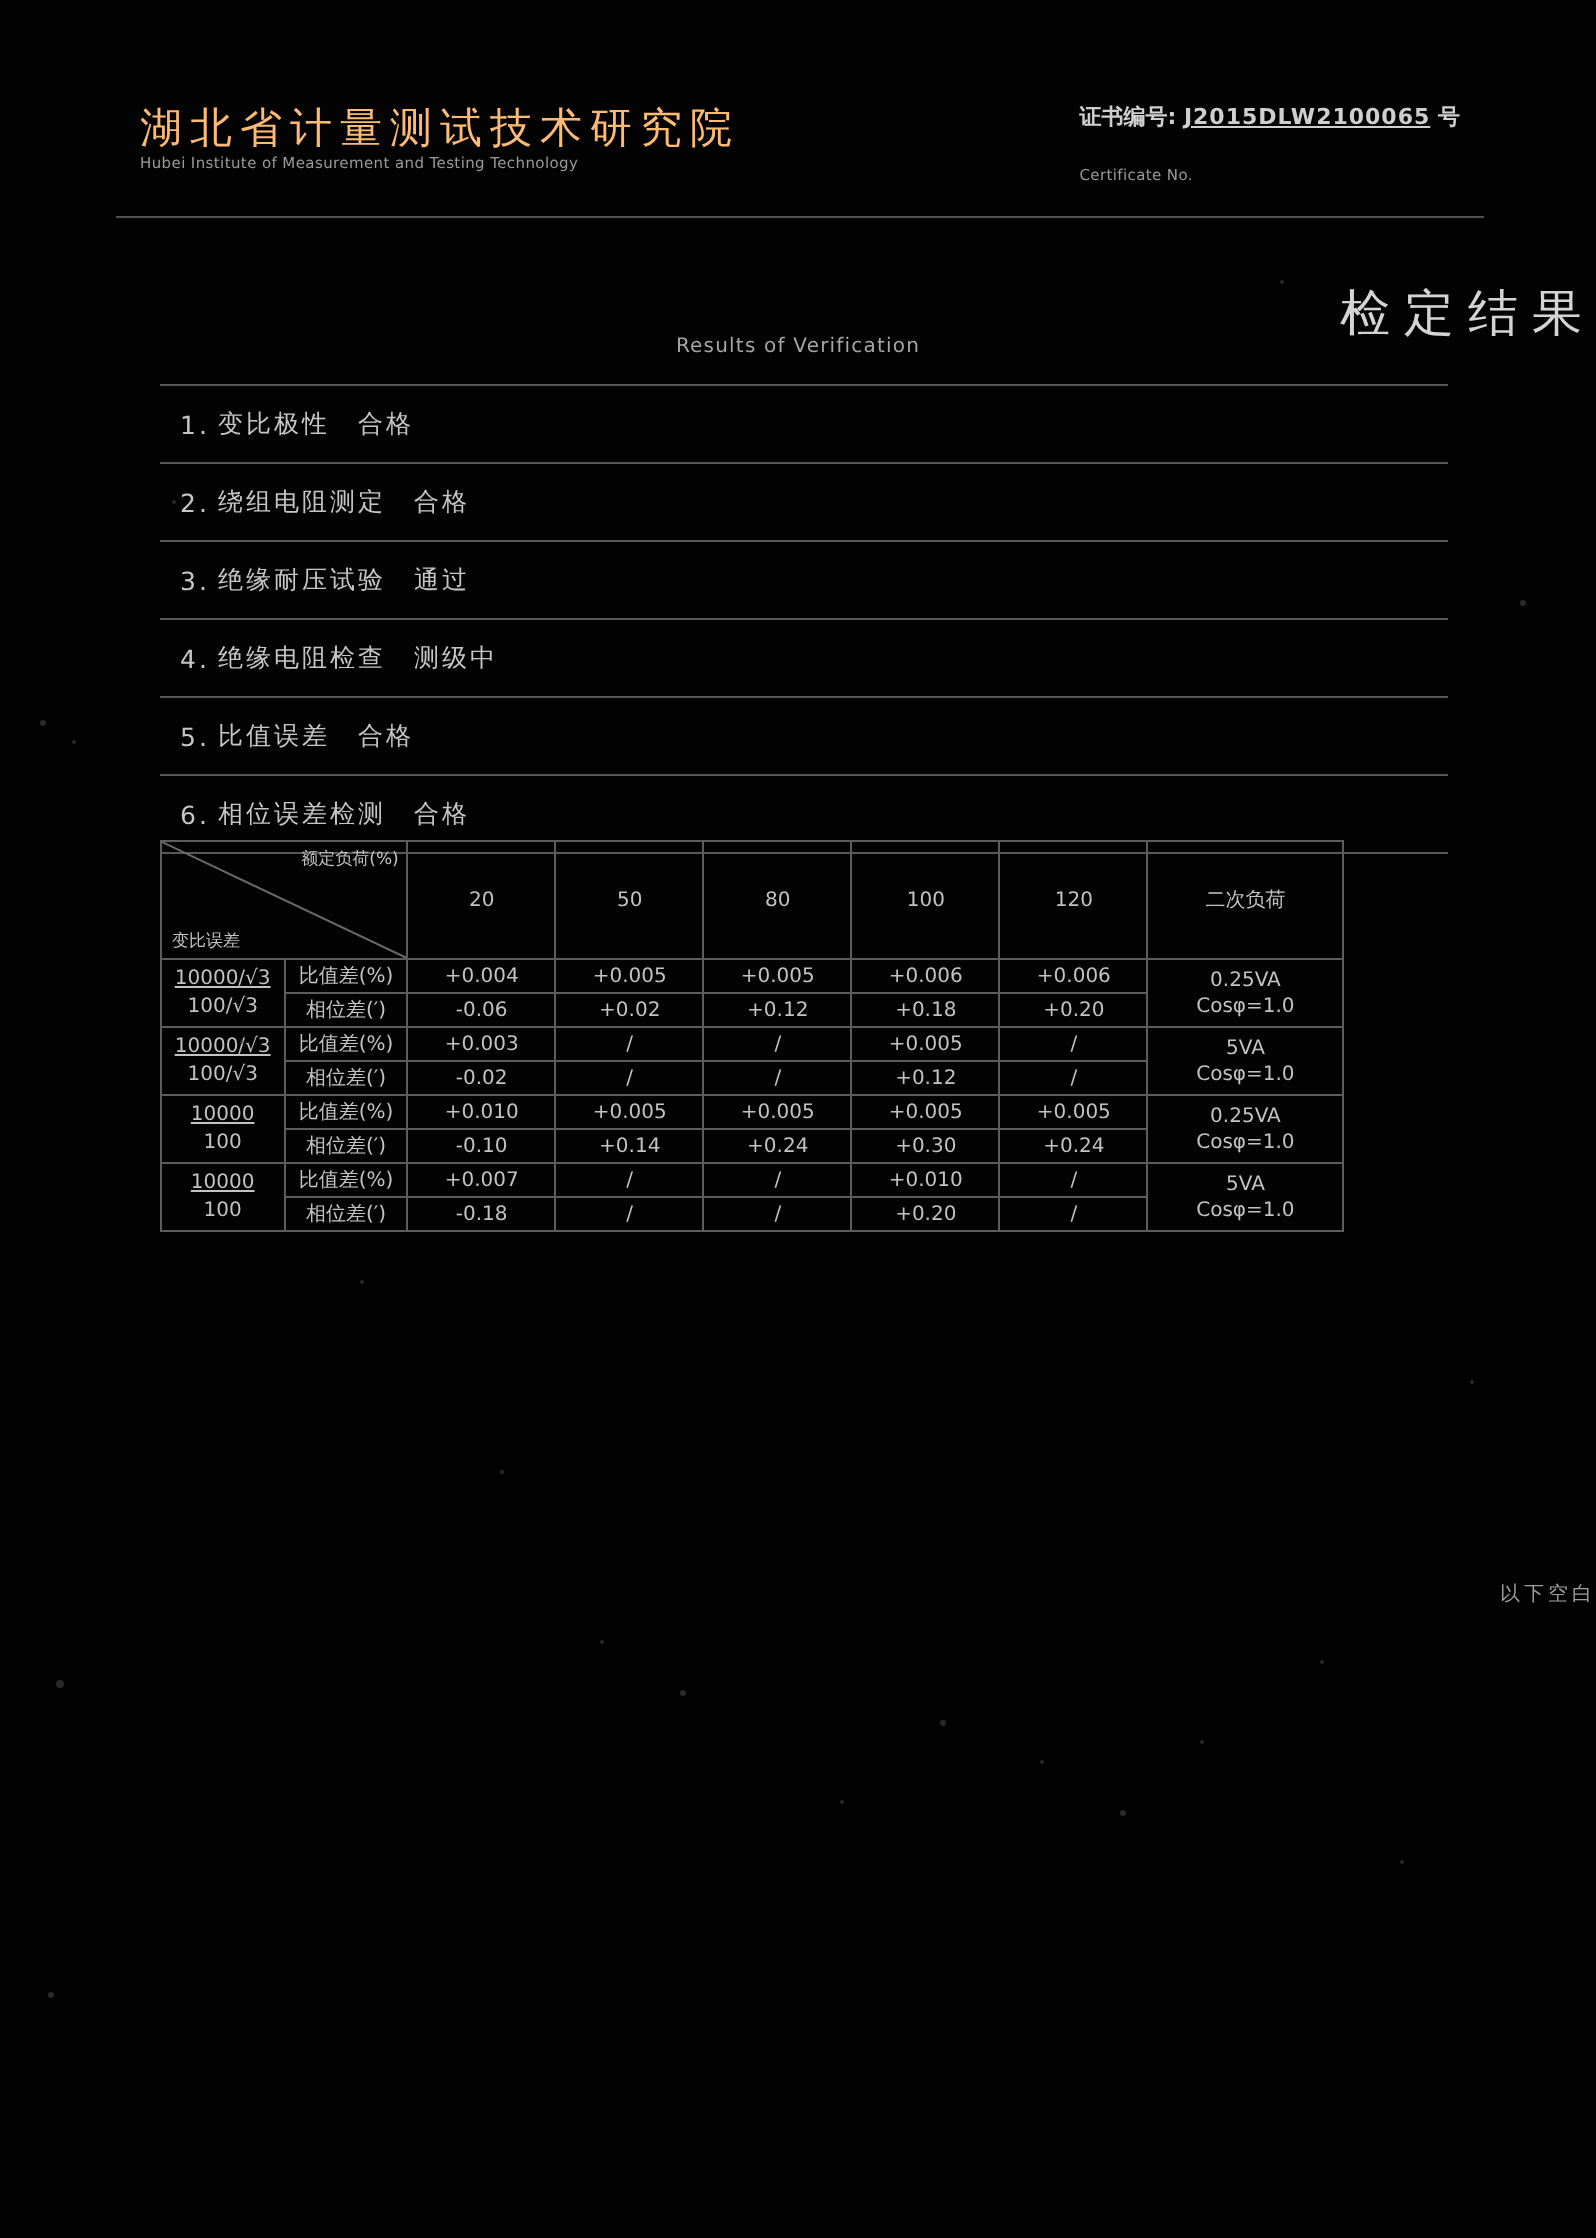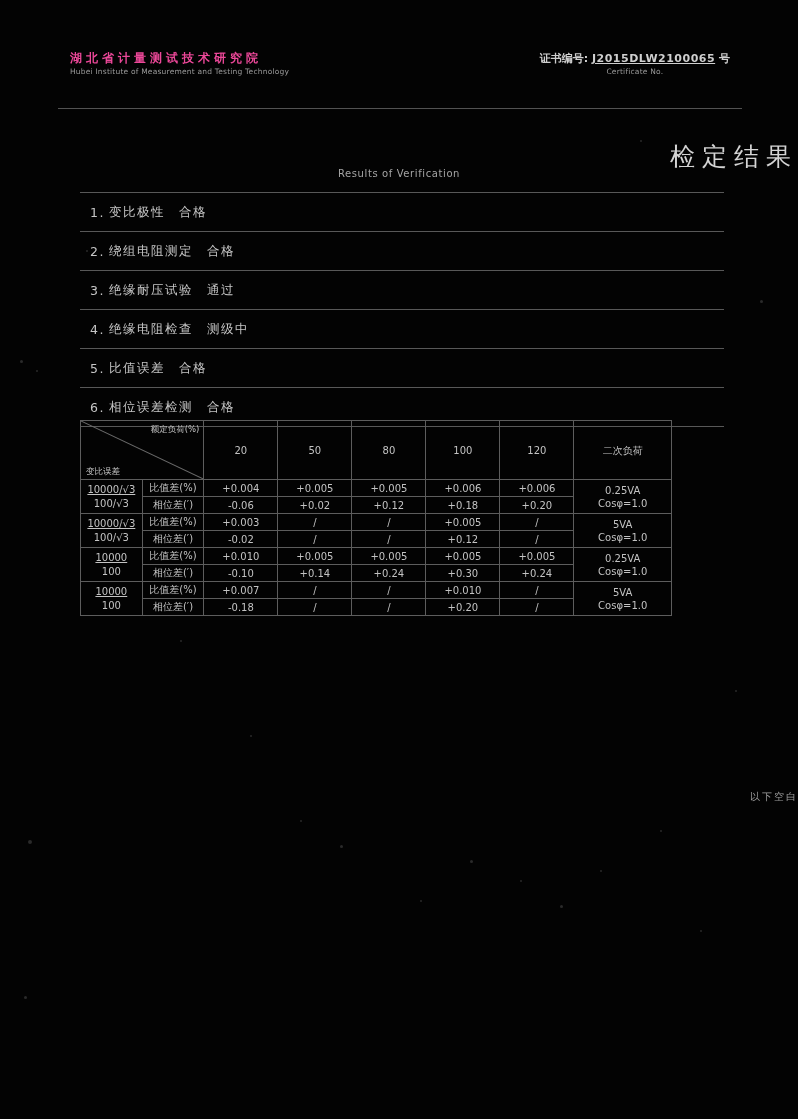--- a/index.html
+++ b/index.html
@@ -34,52 +34,52 @@
     position: absolute;
     left: 70px;
     top: 52px;
     width: 660px;
     display: flex;
     justify-content: space-between;
     align-items: flex-start;
   }
   .org-block { line-height: 1.15; }
   .org-cn {
-    font-size: 12px;
+    font-size: 21px;
     letter-spacing: 4px;
-    font-weight: bold;
-    color: #ec4899;
+    font-weight: normal;
+    color: #fdba74;
     white-space: nowrap;
   }
   .org-en {
     font-size: 7.5px;
     color: #9a9a9a;
     letter-spacing: .2px;
     margin-top: 2px;
     white-space: nowrap;
   }
   .cert-block {
-    text-align: center;
+    text-align: left;
     line-height: 1.15;
     padding-top: 1px;
   }
   .cert-line {
     font-size: 11px;
     color: #cfcfcf;
     white-space: nowrap;
     font-weight: bold;
   }
   .cert-no {
     text-decoration: underline;
     letter-spacing: .5px;
   }
   .cert-en {
     font-size: 7.5px;
     color: #9a9a9a;
-    margin-top: 2px;
+    margin-top: 18px;
     letter-spacing: .2px;
   }
   .hr-top {
     position: absolute;
     left: 58px;
     top: 108px;
     width: 684px;
     height: 1px;
     background: #6d6d6d;
     opacity: .75;

